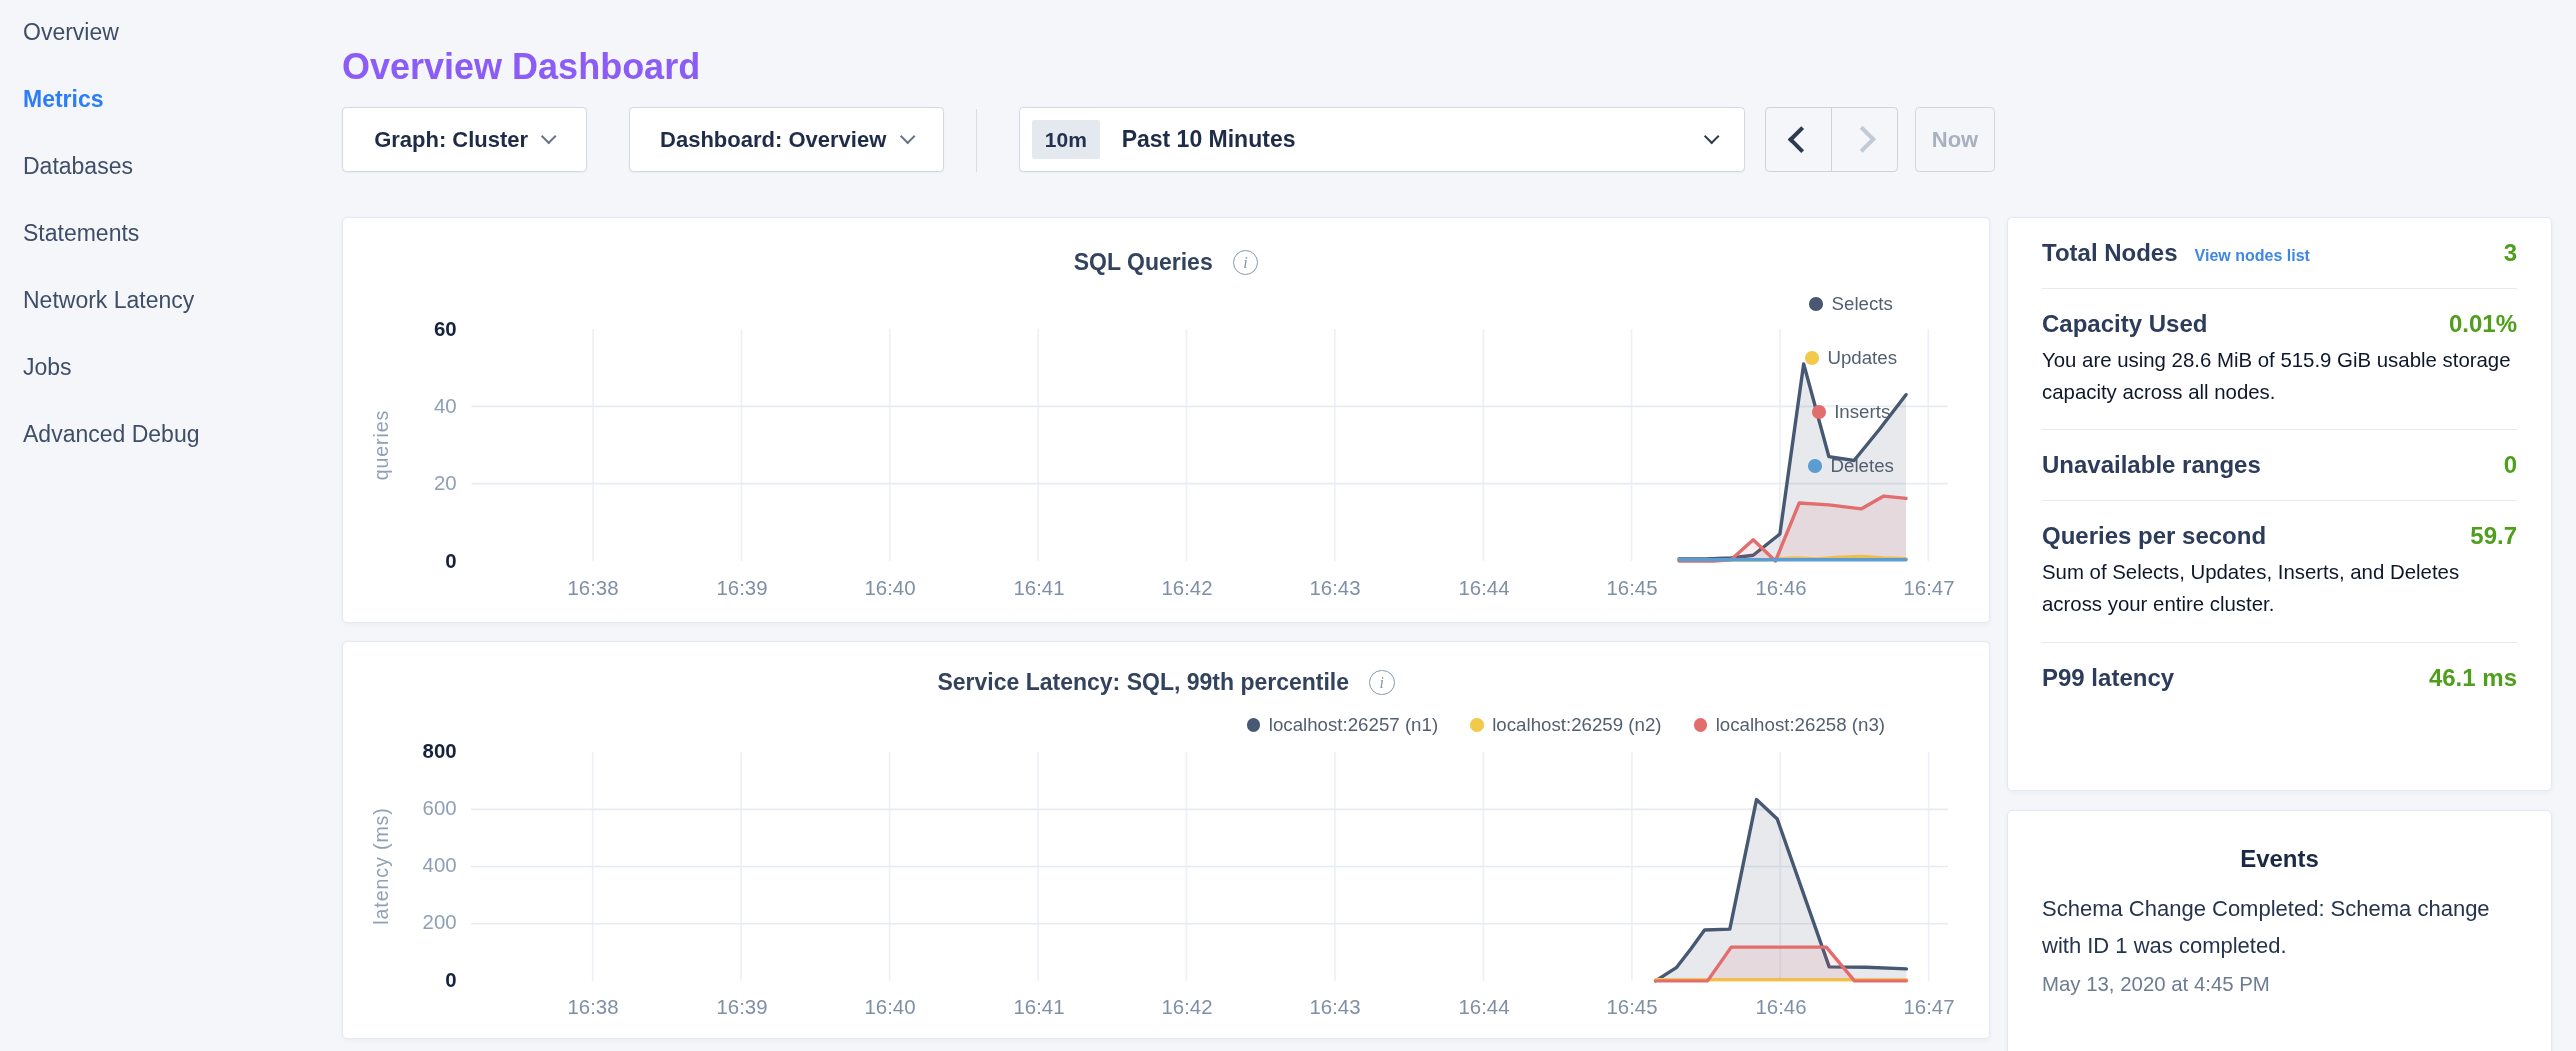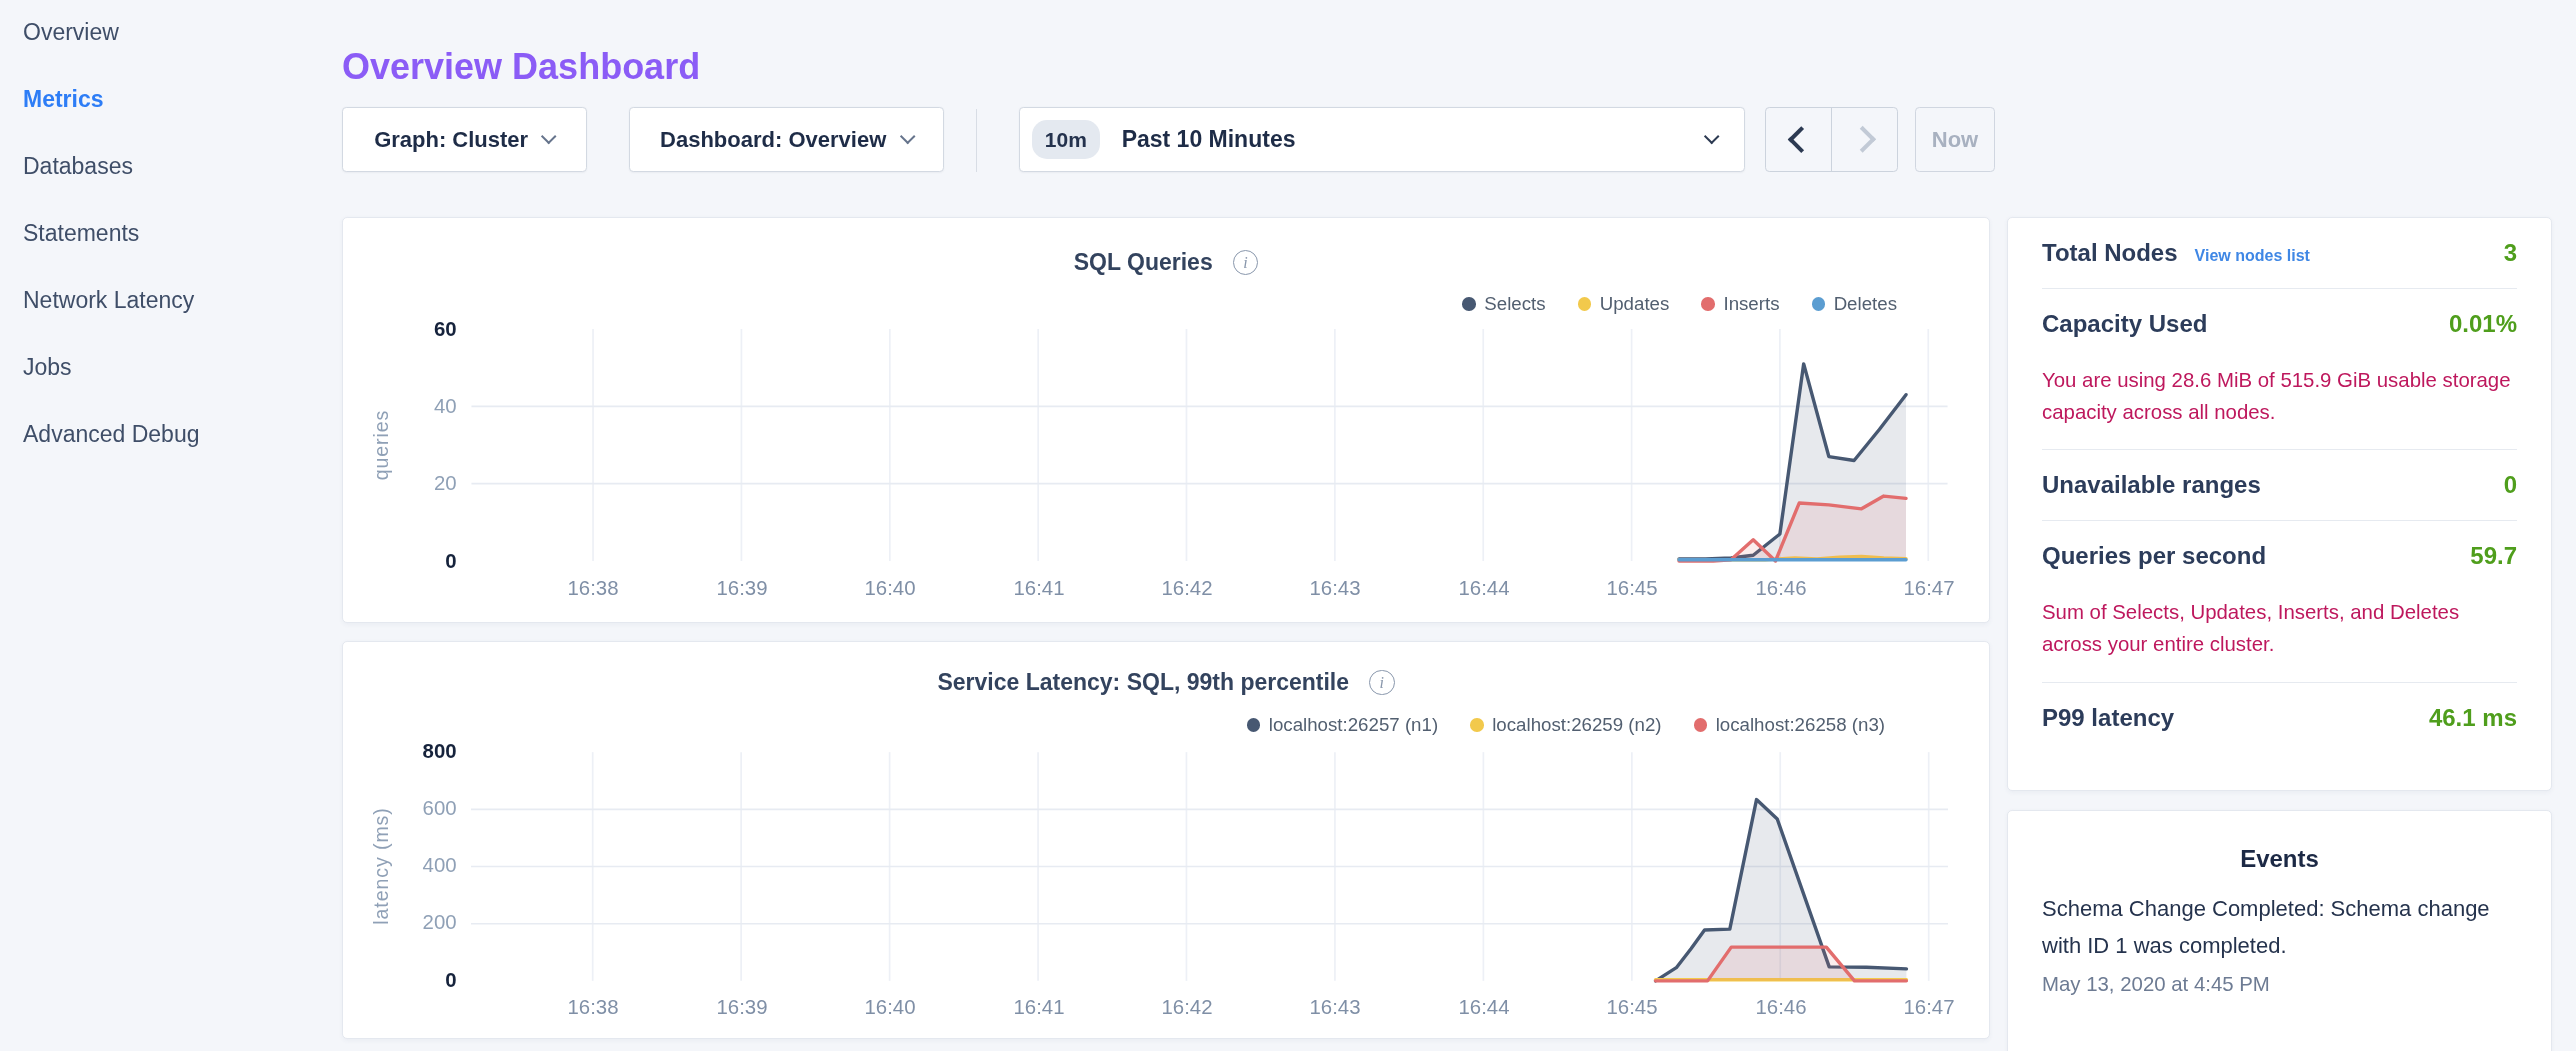--- a/index.html
+++ b/index.html
@@ -16,21 +16,21 @@
   .page-title{position:absolute;left:342px;top:22px;font-size:36px;font-weight:bold;color:#8b5cf6}
   .btn{
     position:absolute;top:107px;height:65px;box-sizing:border-box;background:#fff;
     border:0.9px solid #d3d9e2;border-radius:4.3px;display:flex;align-items:center;
     font-size:22px;font-weight:bold;color:#1e2c47;cursor:pointer;box-shadow:0 0.9px 1.7px rgba(60,78,110,0.06)
   }
   #graph-btn{left:342px;width:245px;justify-content:center;gap:15.3px}
   #dashboard-btn{left:629px;width:315px;justify-content:center;gap:15.3px}
   .toolbar-divider{position:absolute;left:976px;top:109px;height:63px;width:0.9px;background:#d8dde5}
   #time-btn{left:1019px;width:726px;padding:0 27px 0 12px}
-  .time-badge{background:#e4e9f0;border-radius:15px;padding:7.7px 12.8px;font-size:21px;font-weight:bold;color:#24324d}
+  .time-badge{background:#e4e9f0;border-radius:2px;padding:7.7px 12.8px;font-size:21px;font-weight:bold;color:#24324d}
   .time-label{margin-left:22px;font-size:23px}
   .dd-chev{width:9.4px;height:9.4px;border:solid #66748c;border-width:0 2.1px 2.1px 0;transform:rotate(45deg);margin-top:-5.1px}
   .dd-chev.dark{border-color:#2c3a52;margin-left:auto}
   .arrow-group{
     position:absolute;left:1765px;top:107px;height:65px;width:133px;box-sizing:border-box;
     border:0.9px solid #ccd3dd;border-radius:4.3px;display:flex
   }
   .arrow-cell{width:50%;display:flex;align-items:center;justify-content:center;cursor:pointer}
   .arrow-cell.prev{border-right:0.9px solid #ccd3dd}
   .chev-left{width:14.5px;height:14.5px;border-style:solid;border-color:#2c3a52;border-width:0 0 4.3px 4.3px;transform:rotate(45deg);margin-left:5.1px}
@@ -57,21 +57,21 @@
   .ylabel{position:absolute;font-size:19.6px;color:#8fa0b6;transform:translate(-50%,-50%) rotate(-90deg);letter-spacing:0.9px;white-space:nowrap}
   
   .panel-inner{padding:0 34px}
   .panel-title{margin:34px 0 17px;text-align:center;font-size:24px;font-weight:bold;color:#1c2945}
   .srow{padding:21px 0;border-bottom:0.9px solid #e6eaf0}
   .srow:last-child{border-bottom:none}
   .srow-line{display:flex;align-items:baseline}
   .srow-label{font-size:24px;font-weight:bold;color:#2c3c5a}
   .srow-link{font-size:16px;font-weight:bold;color:#3f87e5;margin-left:17px;text-decoration:none;cursor:pointer}
   .srow-value{margin-left:auto;font-size:24px;font-weight:bold;color:#4f9e1c}
-  .srow-sub{margin-top:27px;font-size:20.4px;line-height:1.55;color:#be185d}
+  .srow-sub{margin-top:7px;font-size:20.4px;line-height:1.55;color:#0f172a}
   
   .event-text{font-size:22px;line-height:1.7;color:#25334d}
   .event-time{margin-top:8.5px;font-size:20.4px;color:#6d7b93}
 </style>
 </head>
 <body>
 
 <nav class="sidebar">
   <a class="side-item">Overview</a>
   <a class="side-item active">Metrics</a>
@@ -143,21 +143,21 @@
     <div class="x-tick" style="left: 348px; top: 359px;">16:39</div>
     <div class="x-tick" style="left: 496px; top: 359px;">16:40</div>
     <div class="x-tick" style="left: 645px; top: 359px;">16:41</div>
     <div class="x-tick" style="left: 793px; top: 359px;">16:42</div>
     <div class="x-tick" style="left: 941px; top: 359px;">16:43</div>
     <div class="x-tick" style="left: 1090px; top: 359px;">16:44</div>
     <div class="x-tick" style="left: 1238px; top: 359px;">16:45</div>
     <div class="x-tick" style="left: 1387px; top: 359px;">16:46</div>
     <div class="x-tick" style="left: 1535px; top: 359px;">16:47</div>
     <div class="ylabel" style="left: 38px; top: 227px;">queries</div>
-    <div class="legend" style="top: 75px; right: 92px;">
+    <div class="legend" style="top: 75px; right: 92px; flex-direction: column;">
       <div class="legend-item">
         <span class="legend-dot" style="background:#475872"></span>
         <span>Selects</span>
       </div>
       <div class="legend-item">
         <span class="legend-dot" style="background:#f2c94c"></span>
         <span>Updates</span>
       </div>
       <div class="legend-item">
         <span class="legend-dot" style="background:#e26d6d"></span>

